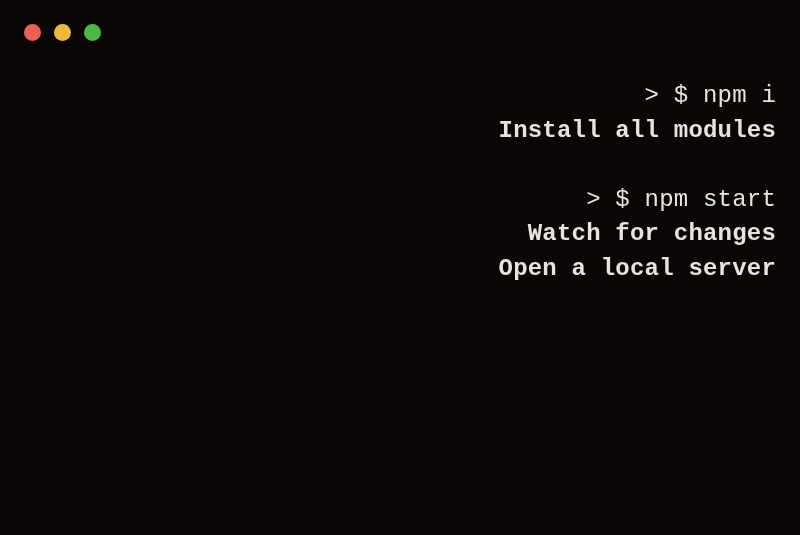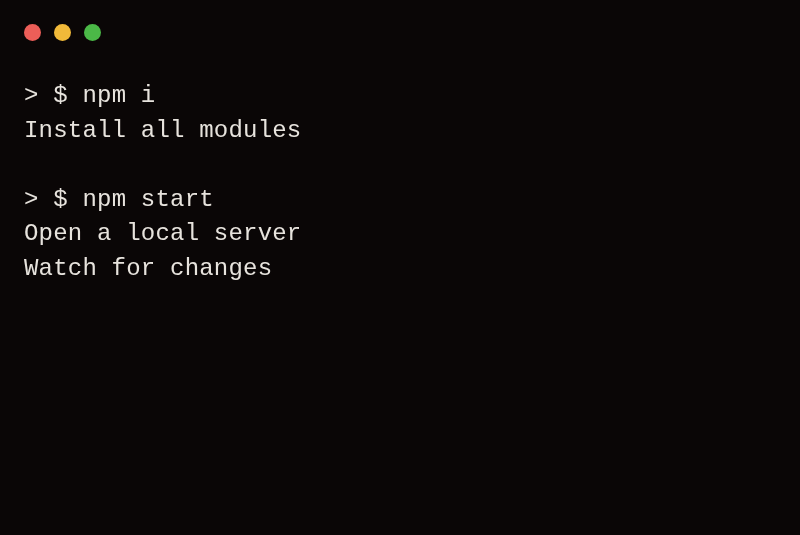--- a/index.html
+++ b/index.html
@@ -30,43 +30,45 @@
     .tl-max { background: #4bb847; }
     .terminal-body {
       padding: 38px 24px 24px 24px;
       color: #e7e3dd;
       font-size: 24px;
       line-height: 1.45;
       letter-spacing: 0.2px;
     }
     .block {
       margin-bottom: 34px;
+      text-align: right;
     }
     .cmd-line {
       white-space: pre;
     }
     .out-line {
       white-space: pre;
+      font-weight: bold;
     }
   </style>
 </head>
 <body>
 
 <div class="titlebar">
   <div class="tl-btn tl-close"></div>
   <div class="tl-btn tl-min"></div>
   <div class="tl-btn tl-max"></div>
 </div>
 
 <div class="terminal-body">
 
   <div class="block">
     <div class="cmd-line"><span>&gt; $ </span><span>npm i</span></div>
     <div class="out-line">Install all modules</div>
   </div>
 
   <div class="block">
     <div class="cmd-line"><span>&gt; $ </span><span>npm start</span></div>
+    <div class="out-line">Watch for changes</div>
     <div class="out-line">Open a local server</div>
-    <div class="out-line">Watch for changes</div>
   </div>
 
 </div>
 
 </body></html>

